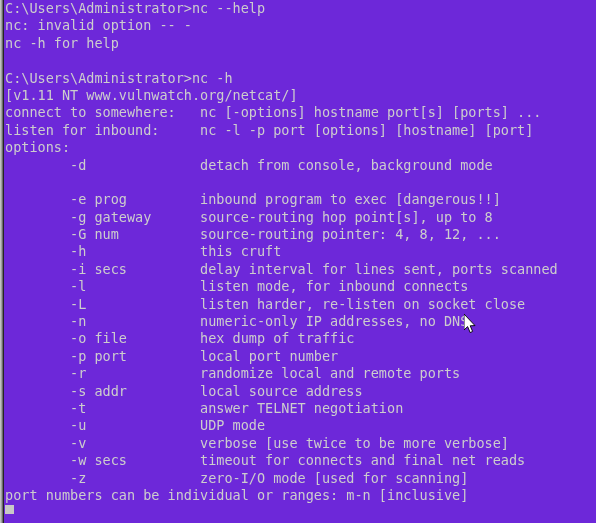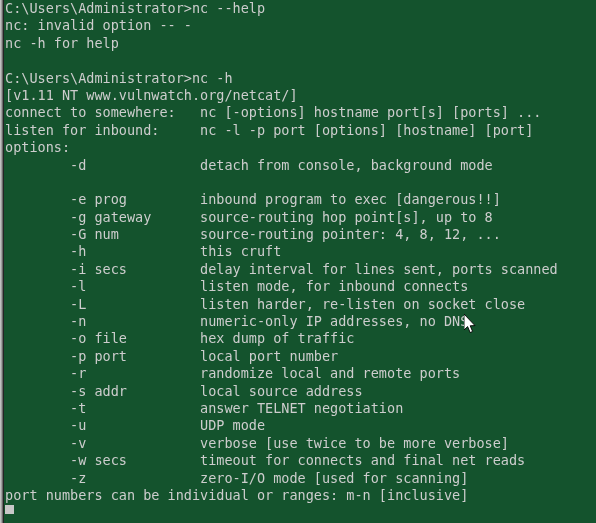--- a/index.html
+++ b/index.html
@@ -4,21 +4,21 @@
 <style>
   html, body {
     margin: 0;
     padding: 0;
     background: #000000;
   }
   #screen {
     position: relative;
     width: 596px;
     height: 523px;
-    background: #14532d;
+    background: #6d28d9;
     overflow: hidden;
     font-family: "DejaVu Sans Mono", "Liberation Mono", monospace;
   }
   
   #left-edge {
     position: absolute;
     left: 0;
     top: 0;
     width: 4px;
     height: 523px;

